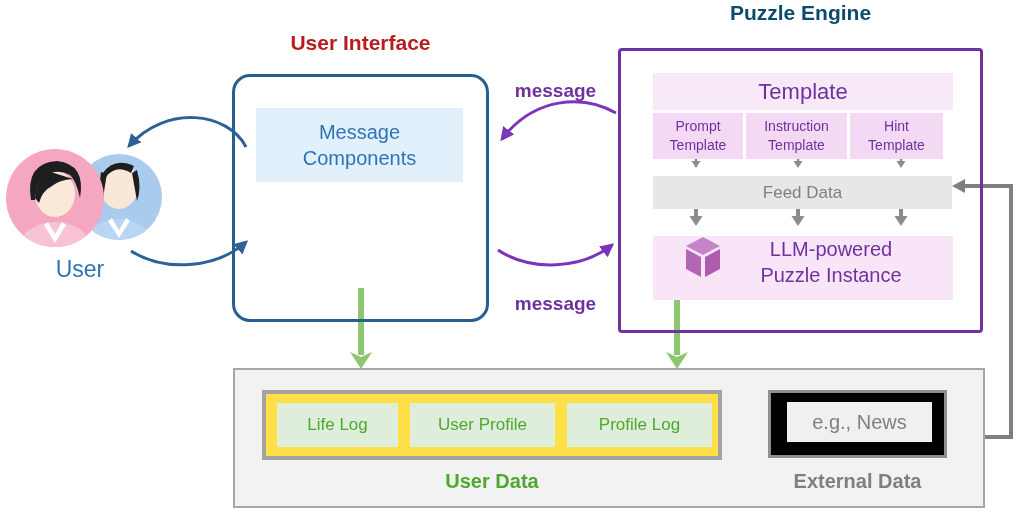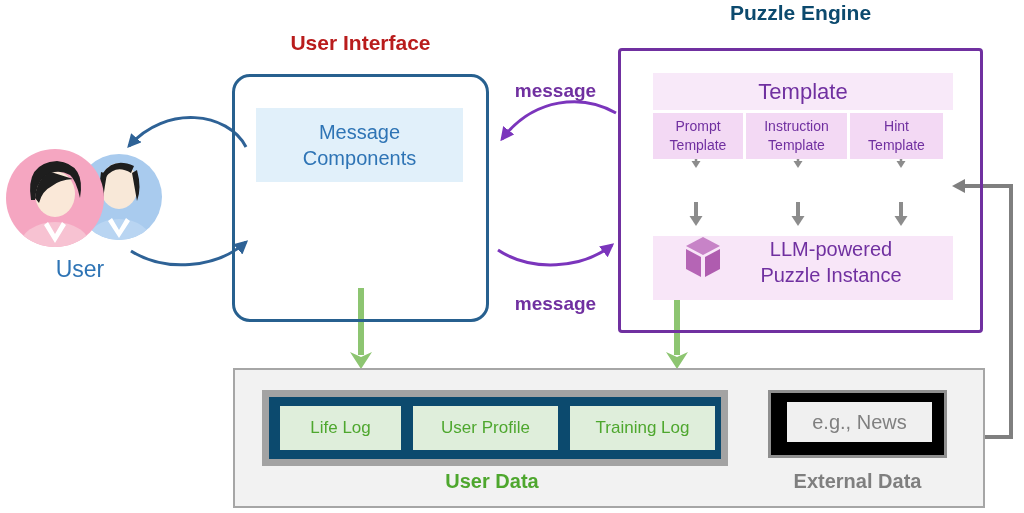--- a/index.html
+++ b/index.html
@@ -28,21 +28,21 @@
   .pe-box{left:618px;top:40px;width:359px;height:279px;border:3px solid #7030A0;border-radius:4px;z-index:2;margin-top:8px;}
   .tpl-header{left:32px;top:22px;width:300px;height:37px;background:#F8E9F9;color:#7030A0;font-size:22px;}
   .tpl-cells{left:32px;top:62px;width:300px;height:46px;display:flex;gap:3px;}
   .tpl-cell{background:#F3D9F4;color:#7030A0;font-size:14px;line-height:1.35;height:100%;}
   .feed{left:32px;top:125px;width:299px;height:33px;background:#E7E7E7;color:#808080;font-size:17px;}
   .llm{left:32px;top:185px;width:300px;height:64px;background:#F8E6F8;display:flex;}
   .llm-txt{flex:1;color:#7030A0;font-size:20px;line-height:1.3;text-align:center;margin-right:14px;}
   .cube{margin-left:30px;width:40px;height:42px;flex:0 0 auto;}
   
   .data-box{left:233px;top:368px;width:748px;height:136px;background:#F2F2F2;border:2px solid #A6A6A6;z-index:2;}
-  .green-frame{left:27px;top:20px;width:452px;height:62px;background:#0c4a6e;border:7px solid #a3a3a3;}
+  .green-frame{left:27px;top:20px;width:452px;height:62px;background:#fde047;border:4px solid #a3a3a3;}
   .green-item{background:#DFEEDB;color:#4EA72E;font-size:17px;height:44px;top:9px;}
   .ud-label{left:27px;top:100px;width:460px;font-size:20px;font-weight:bold;color:#4EA72E;}
   .ext-frame{left:533px;top:20px;width:173px;height:62px;background:#000;border:3px solid #8F8F8F;}
   .ext-inner{left:16px;top:9px;width:145px;height:40px;background:#F0F0F0;color:#808080;font-size:20px;}
   .ed-label{left:533px;top:100px;width:179px;font-size:20px;font-weight:bold;color:#7F7F7F;}
   
   .avatars{left:2px;top:146px;z-index:2;}
 </style>
 </head>
 <body>
@@ -144,36 +144,37 @@
   <div class="abs pe-box">
     <div class="abs ctr tpl-header">Template</div>
     <div class="abs tpl-cells">
       <div class="ctr pre tpl-cell" style="width:90px">Prompt
 Template</div>
       <div class="ctr pre tpl-cell" style="width:101px">Instruction
 Template</div>
       <div class="ctr pre tpl-cell" style="width:93px">Hint
 Template</div>
     </div>
+    <div class="abs ctr feed">Feed Data</div>
     <div class="abs llm">
       <svg class="cube" viewBox="0 0 40 42">
         <polygon points="20,1 37,10 20,19 3,10" fill="#C783C7"></polygon>
         <polygon points="3,13 18,21 18,41 3,33" fill="#B565B5"></polygon>
         <polygon points="37,13 22,21 22,41 37,33" fill="#AF5CAF"></polygon>
       </svg>
       <div class="pre llm-txt">LLM-powered
 Puzzle Instance</div>
     </div>
   </div>
 
   <div class="abs data-box">
     <div class="abs green-frame">
       <div class="abs ctr green-item" style="left:11px;width:121px">Life Log</div>
       <div class="abs ctr green-item" style="left:144px;width:145px">User Profile</div>
-      <div class="abs ctr green-item" style="left:301px;width:145px">Training Log</div>
+      <div class="abs ctr green-item" style="left:301px;width:145px">Profile Log</div>
     </div>
     <div class="abs ctr ud-label">User Data</div>
 
     <div class="abs ext-frame">
       <div class="abs ctr ext-inner">e.g., News</div>
     </div>
     <div class="abs ctr ed-label">External Data</div>
   </div>
 
 </div>

